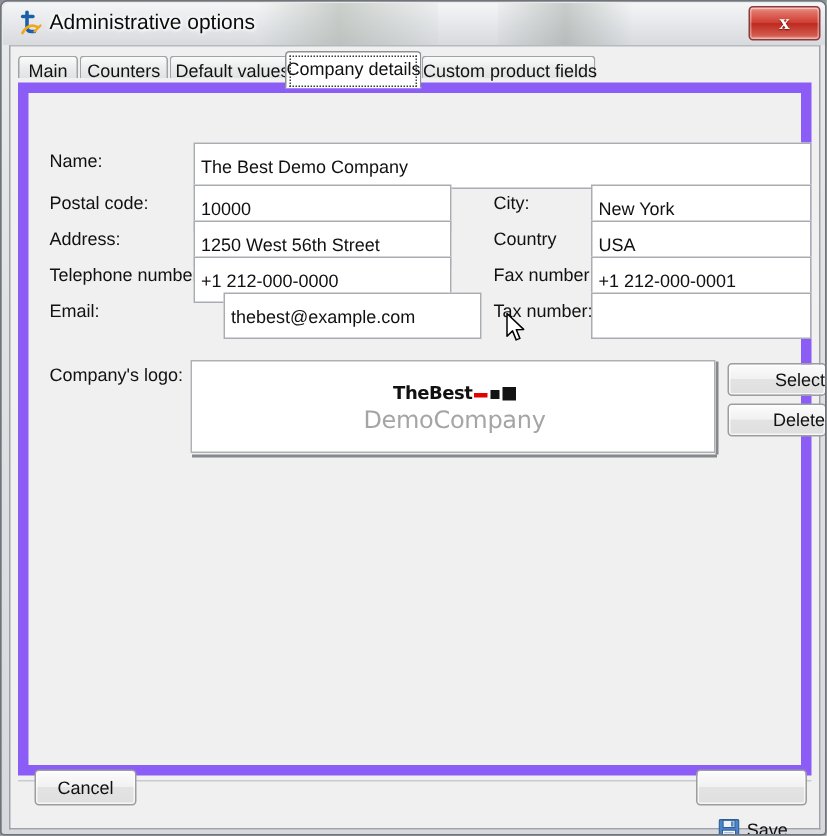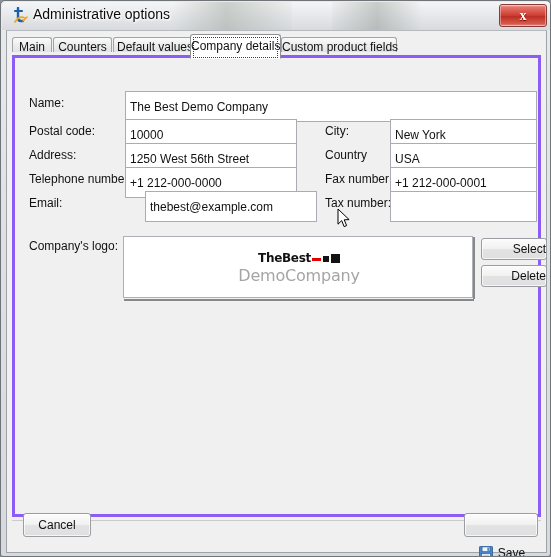--- a/index.html
+++ b/index.html
@@ -139,21 +139,21 @@
     pointer-events: none;
   }
 
   
   .tabpage {
     position: absolute;
     left: 5px; top: 24px;
     width: 529px;
     height: 462px;
     background: #f0f0f0;
-    border: 3px solid #8b5cf6;
+    border: 7px solid #8b5cf6;
     box-sizing: border-box;
     text-decoration: underline;
   }
 
   
   .fld-label {
     position: absolute;
     font-size: 12px;
     color: #111;
     white-space: nowrap;

